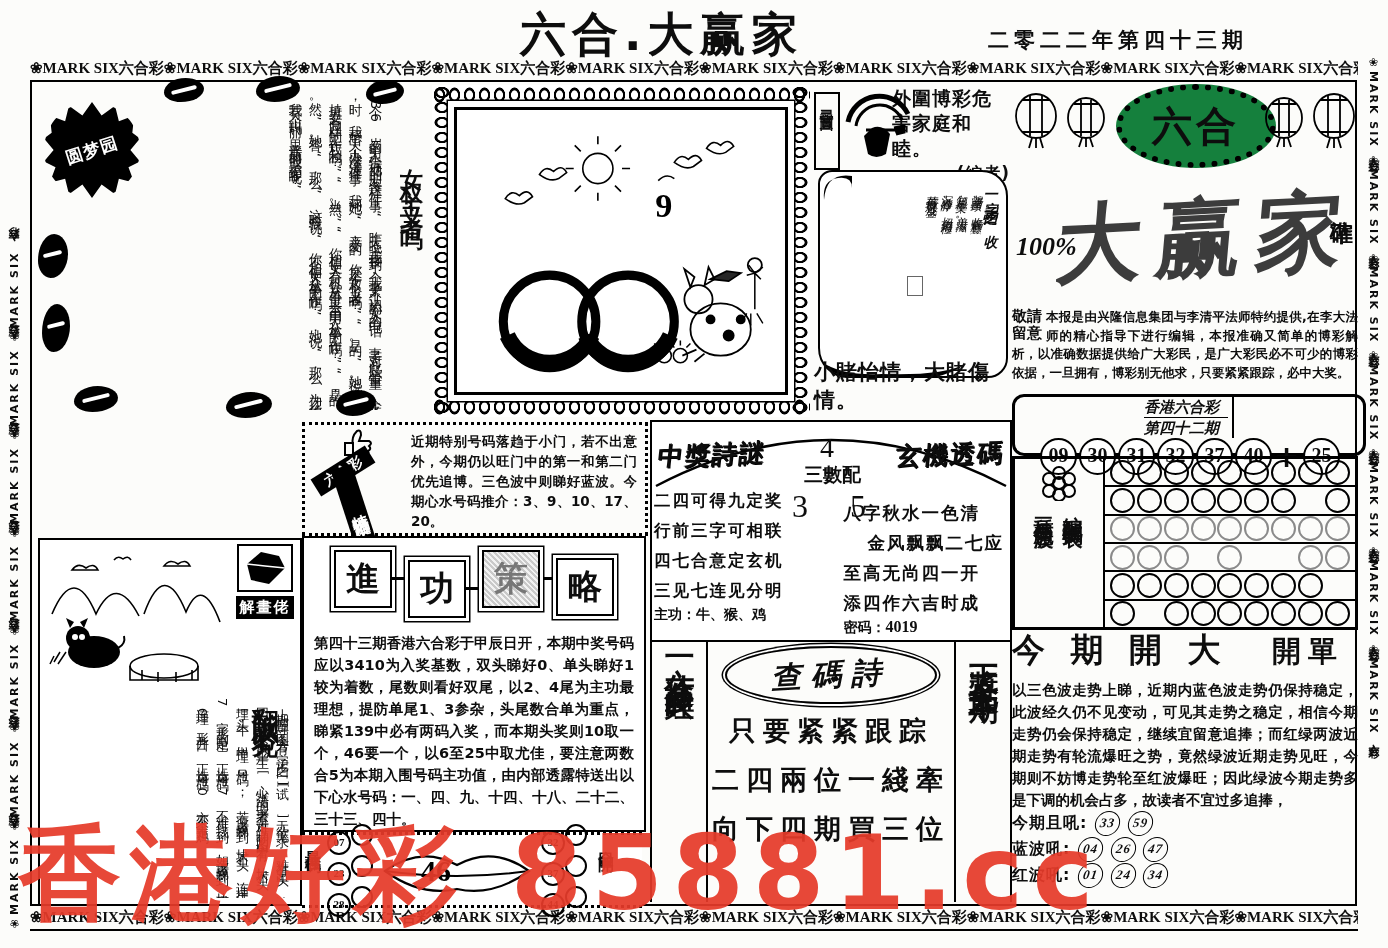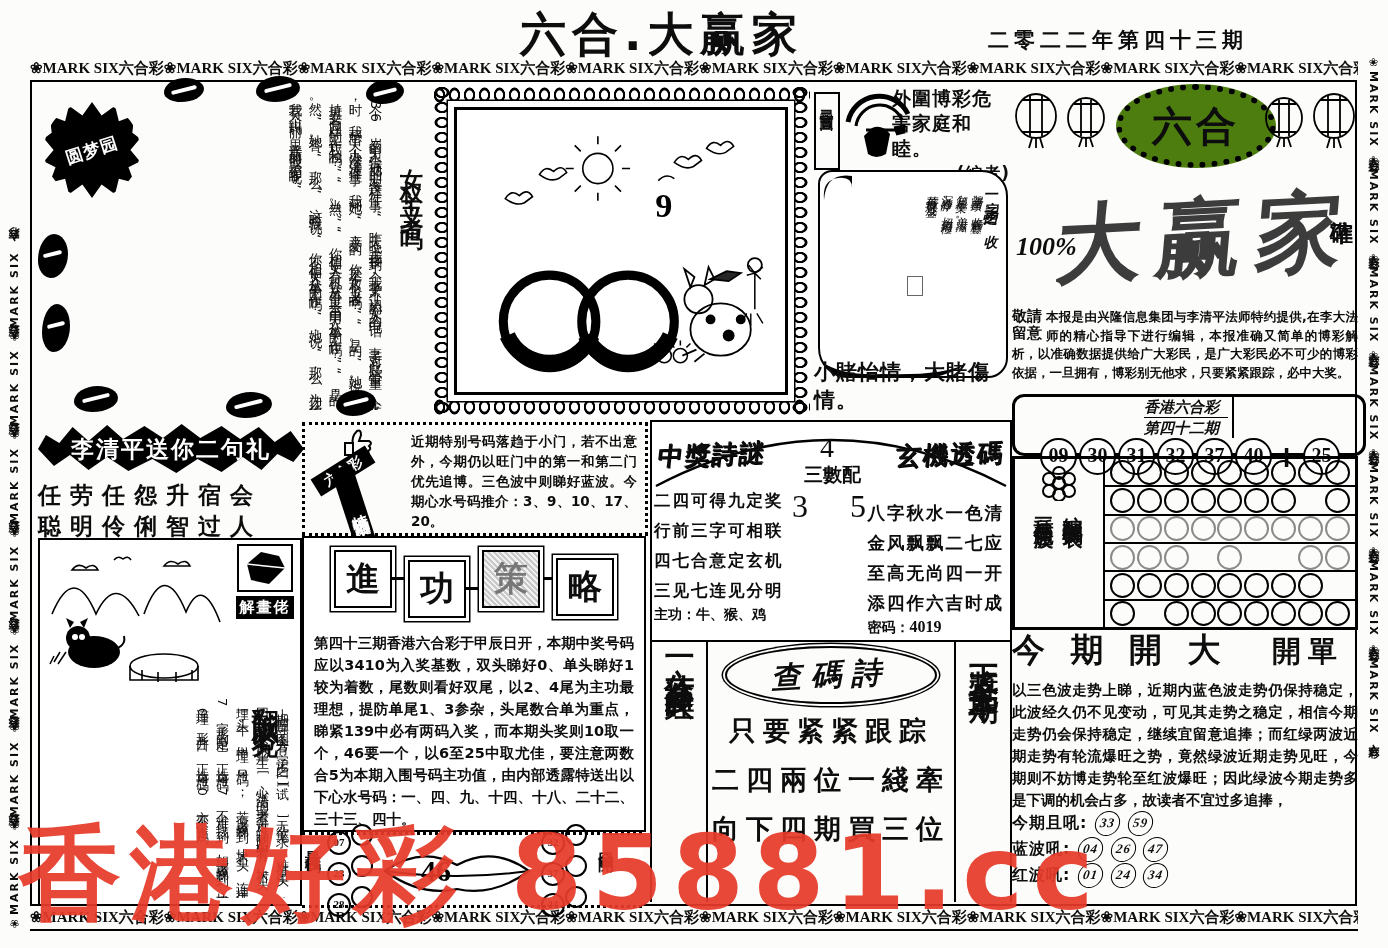--- a/index.html
+++ b/index.html
@@ -73,21 +73,21 @@
             font:700 11px/18px "Liberation Serif",serif;text-align:center;}
   .mini-empty{display:inline-block;width:18px;height:18px;border:2px solid #000;border-radius:50%;}
   .v-label{writing-mode:vertical-rl;font-size:16px;font-weight:900;letter-spacing:3px;}
   
   .v-big{writing-mode:vertical-rl;font-size:30px;font-weight:900;letter-spacing:5px;}
   .oval{border:2.5px solid #000;border-radius:50%;box-shadow:0 0 0 2px #fff,0 0 0 3.5px #000;
         display:flex;align-items:center;justify-content:center;}
   .oval span{font-family:"DejaVu Serif",serif;font-style:italic;font-weight:900;font-size:30px;letter-spacing:10px;transform:rotate(-3deg);}
   .poem-line{font-size:27px;font-weight:900;letter-spacing:7px;line-height:49px;white-space:nowrap;}
   
-  .bead-oval{border:6px dotted #000;border-radius:50%;display:flex;align-items:center;justify-content:center;background:#4d7c0f;}
+  .bead-oval{border:6px dotted #000;border-radius:50%;display:flex;align-items:center;justify-content:center;background:#15803d;}
   .bead-oval span{font-size:40px;font-weight:900;letter-spacing:4px;}
   .brand{font-family:"DejaVu Serif",serif;font-weight:700;font-size:86px;letter-spacing:14px;
          transform:rotate(-3deg) skewX(-8deg);color:#222;opacity:.88;}
   .pct{font-family:"Liberation Serif",serif;font-style:italic;font-weight:900;font-size:26px;}
   .zhun{writing-mode:vertical-rl;font-size:23px;font-weight:900;letter-spacing:2px;}
   .notice-head{font-size:15px;font-weight:900;float:left;line-height:17px;margin-right:4px;}
   .notice-text{font-size:12.5px;line-height:18.5px;font-weight:600;text-align:justify;}
   
   .results{border:3px solid #000;border-radius:12px;display:flex;align-items:center;flex-direction:column;}
   .res-label{font-family:"Liberation Serif",serif;font-style:italic;font-weight:700;font-size:15px;line-height:20px;}
@@ -142,27 +142,20 @@
     <span class="blob" style="left:128px;top:-6px;width:40px;height:24px;"></span>
     <span class="blob" style="left:220px;top:-8px;width:44px;height:26px;"></span>
     <span class="blob" style="left:330px;top:-4px;width:38px;height:24px;"></span>
     <span class="blob" style="left:2px;top:150px;width:30px;height:44px;"></span>
     <span class="blob" style="left:6px;top:220px;width:28px;height:48px;"></span>
     <span class="blob" style="left:38px;top:302px;width:44px;height:26px;"></span>
     <span class="blob" style="left:190px;top:308px;width:46px;height:26px;"></span>
     <span class="blob" style="left:300px;top:306px;width:40px;height:26px;"></span>
   </div>
 
-  <div class="abs" style="left:38px;top:424px;width:266px;height:108px;">
-    <div class="burst">
-      <span>李清平送你二句礼</span>
-    </div>
-    <div class="couplet-line" style="margin-top:6px;">任劳任怨升宿会</div>
-    <div class="couplet-line">聪明伶俐智过人</div>
-  </div>
 
   <div class="abs box" style="left:38px;top:538px;width:260px;height:364px;">
     <svg class="abs" style="left:4px;top:4px;" width="190" height="150" viewBox="0 0 190 150">
       <g fill="none" stroke="#000" stroke-width="1.6">
         <path d="M8 70 Q30 18 52 70 Q72 28 95 72"></path>
         <path d="M100 70 Q120 14 142 68 Q158 30 176 78"></path>
         <path d="M28 26 q6 -8 14 -2 q8 -6 12 2 Z" fill="#fff"></path>
         <path d="M120 22 q6 -8 14 -2 q8 -6 12 2 Z" fill="#fff"></path>
         <path d="M70 16 q4 -5 9 -1 q5 -4 8 1"></path>
         <ellipse cx="120" cy="122" rx="34" ry="12"></ellipse>
@@ -420,21 +413,21 @@
     <div class="abs ser" style="left:198px;top:66px;font-size:32px;">5</div>
     <div class="abs" style="left:2px;top:64px;">
       <div class="riddle-line">二四可得九定奖</div>
       <div class="riddle-line">行前三字可相联</div>
       <div class="riddle-line">四七合意定玄机</div>
       <div class="riddle-line">三见七连见分明</div>
       <div class="riddle-foot">主功：牛、猴、鸡</div>
     </div>
     <div class="abs" style="right:6px;top:76px;">
       <div class="riddle-line" style="font-size:17.5px;">八字秋水一色清</div>
-      <div class="riddle-line" style="font-size:17.5px;">金风飘飘二七应</div>
+      <div class="riddle-line" style="font-size:17.5px;margin-left:24px;">金风飘飘二七应</div>
       <div class="riddle-line" style="font-size:17.5px;">至高无尚四一开</div>
       <div class="riddle-line" style="font-size:17.5px;">添四作六吉时成</div>
       <div class="riddle-foot">
         <span>密码：</span><span class="ser" style="font-size:16px;">4019</span>
       </div>
     </div>
   </div>
 
   <div class="abs track" style="left:302px;top:422px;width:340px;height:108px;">
     <svg class="abs" style="left:34px;top:2px;" width="34" height="30" viewBox="0 0 34 30">

